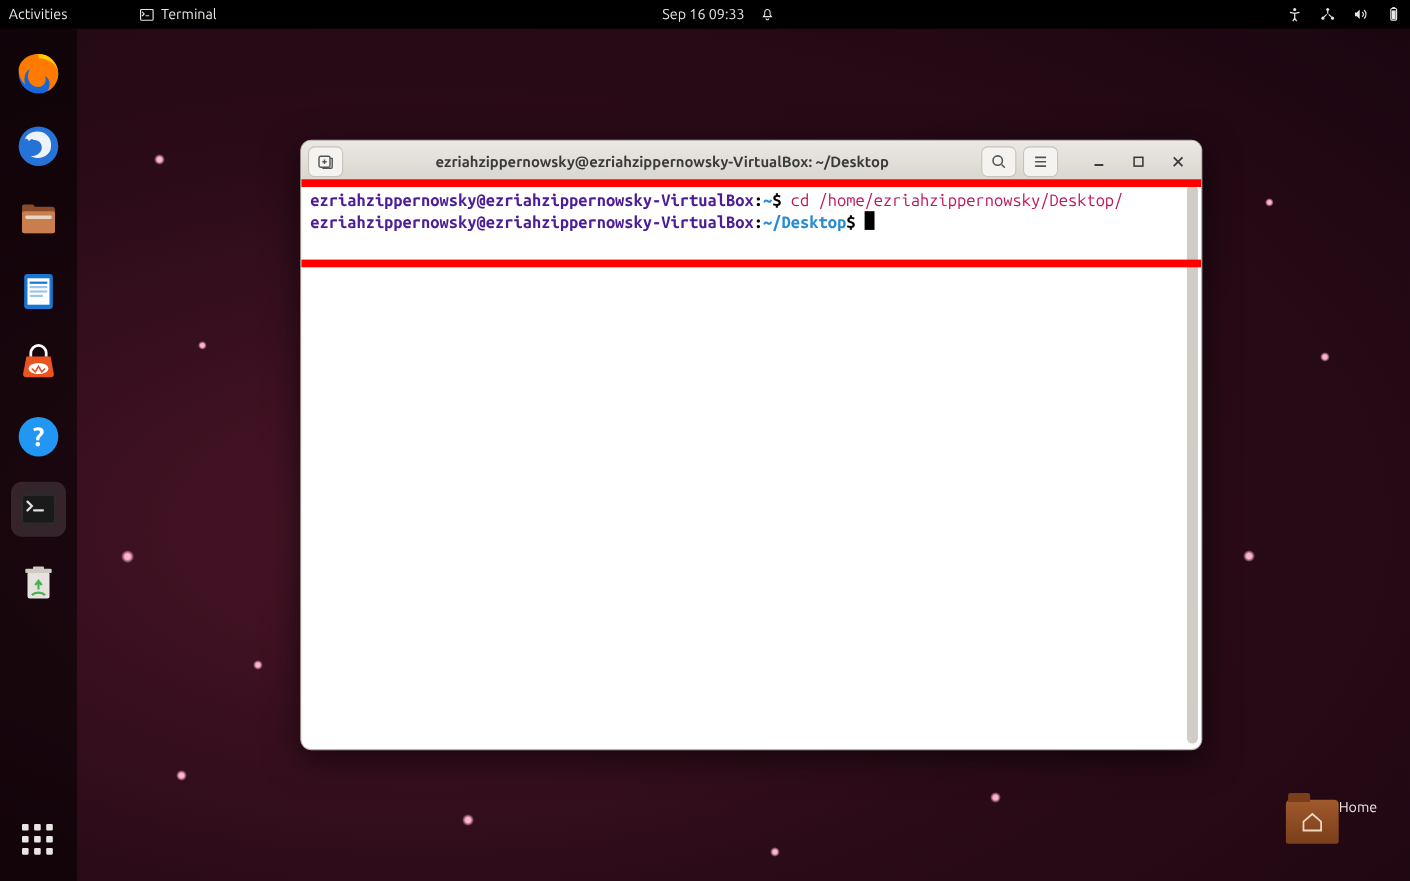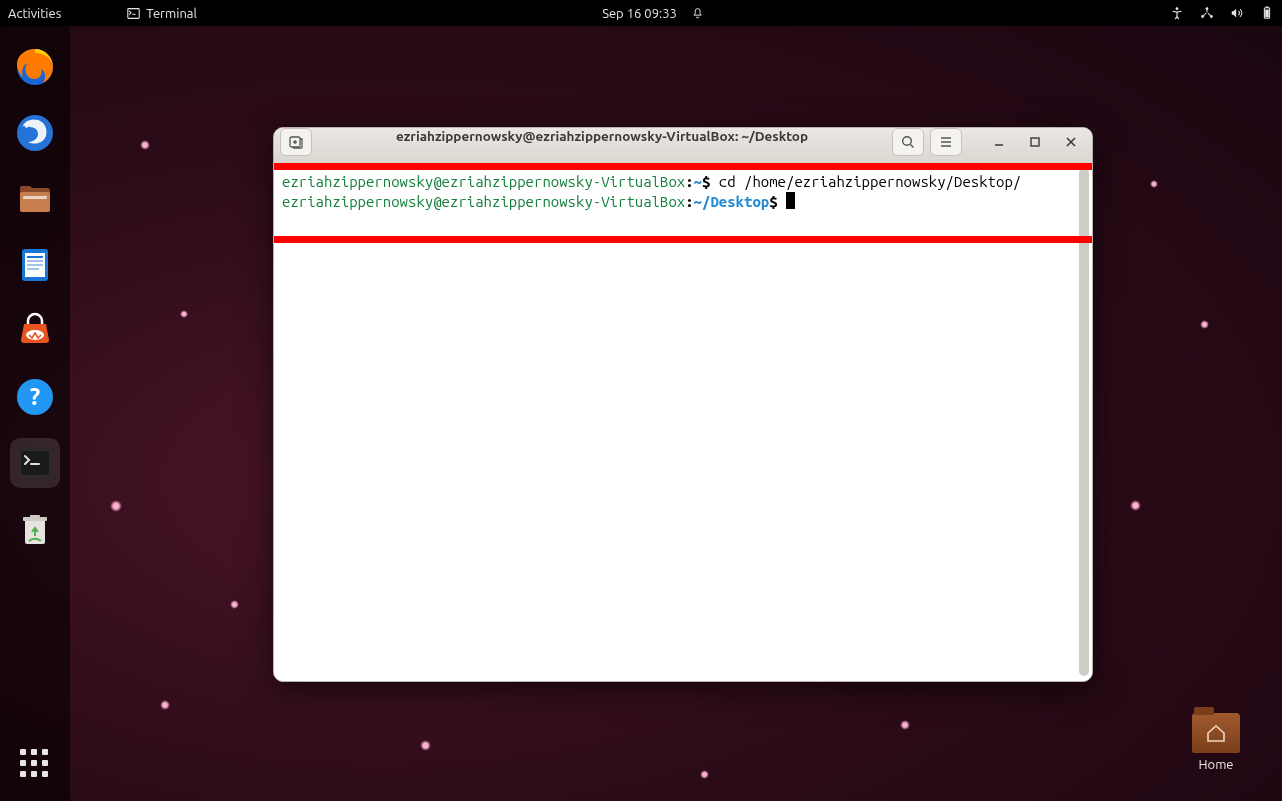--- a/index.html
+++ b/index.html
@@ -60,25 +60,25 @@
       width: 30px; height: 30px;
       display: grid;
       grid-template-columns: repeat(3, 6px);
       grid-template-rows: repeat(3, 6px);
       gap: 5px;
     }
     .app-grid div { background: #e8e6e3; border-radius: 1px; }
     
     .desktop-icon {
       position: absolute;
-      right: 42px;
+      right: 30px;
       bottom: 30px;
       display: flex;
-      flex-direction: column;
-      align-items: center;
+      flex-direction: row;
+      align-items: flex-start;
       color: #e8e6e3;
       font-size: 13px;
       cursor: pointer;
     }
     .desktop-icon .folder {
       width: 48px; height: 40px;
       background: linear-gradient(#a05a2c, #7a3e1a);
       border-radius: 4px 4px 2px 2px;
       position: relative;
       margin-bottom: 4px;
@@ -104,22 +104,22 @@
       box-shadow: 0 8px 32px rgba(0,0,0,0.6);
       border: 1px solid #b8b4ad;
       overflow: hidden;
       z-index: 60;
     }
     .titlebar {
       height: 38px;
       background: linear-gradient(#ebe8e4, #d9d5cf);
       border-bottom: 1px solid #c6c2bb;
       display: flex;
-      align-items: flex-start;
-      padding: 0 6px;
+      align-items: center;
+      padding: 12px 6px;
       gap: 6px;
     }
     .tb-btn {
       width: 32px; height: 28px;
       border: 1px solid #c6c2bb;
       border-radius: 6px;
       background: #f5f3f0;
       display: flex;
       align-items: center;
       justify-content: center;
@@ -158,25 +158,25 @@
       left: 0; right: 0;
       top: 38px; bottom: 0;
       background: #ffffff;
       font-family: "Ubuntu Mono", "DejaVu Sans Mono", monospace;
       font-size: 15px;
       line-height: 20px;
       padding: 6px 8px;
       white-space: pre-wrap;
       word-break: break-all;
     }
-    .term-user { color: #15803d; font-weight: normal; }
+    .term-user { color: #4c1d95; font-weight: bold; }
     .term-colon { color: #000000; font-weight: bold; }
     .term-path { color: #268bd2; font-weight: bold; }
     .term-dollar { color: #000000; font-weight: bold; }
-    .term-text { color: #000000; margin-top: 21px; }
+    .term-text { color: #be185d; margin-top: 21px; }
     .term-cursor {
       display: inline-block;
       width: 9px; height: 17px;
       background: #000000;
       vertical-align: -2px;
     }
     .scrollbar-vert {
       position: absolute;
       right: 3px;
       top: 40px;

